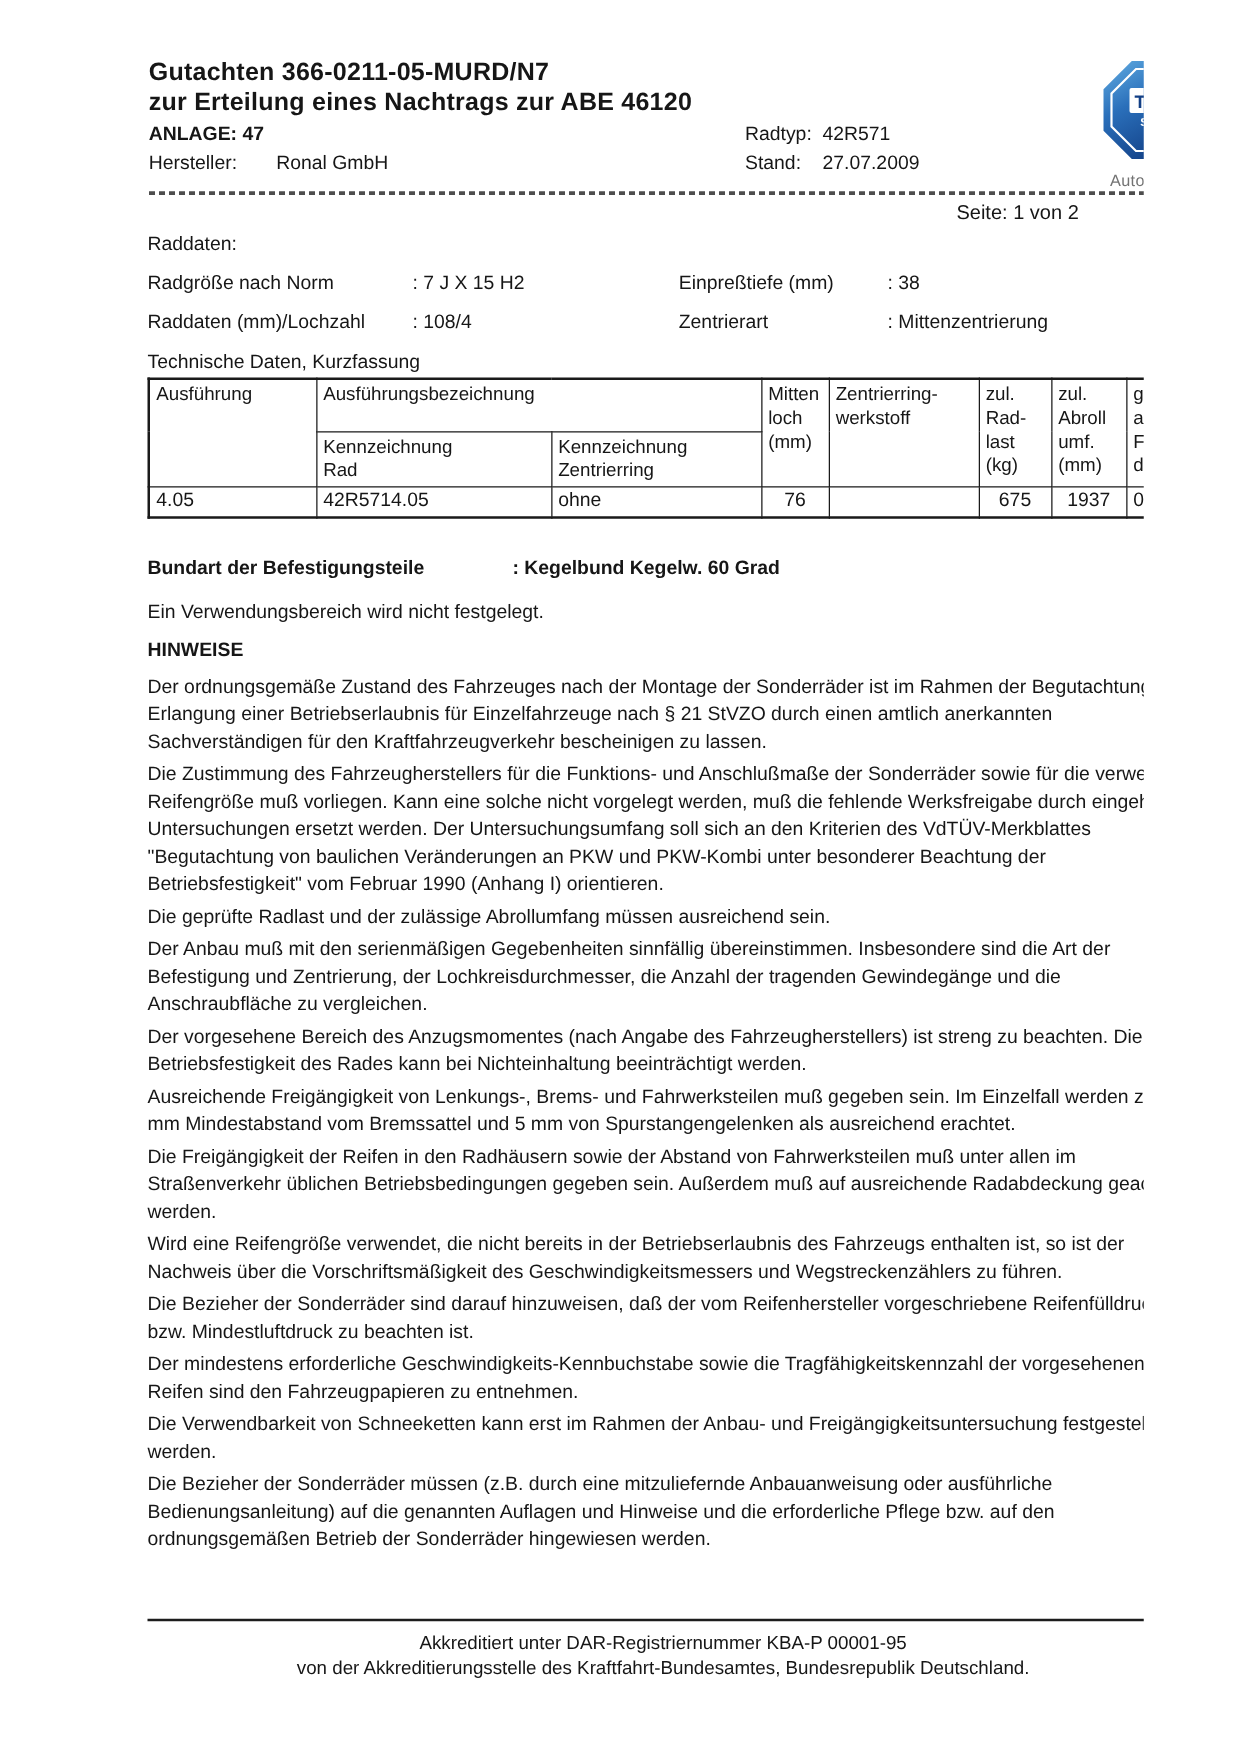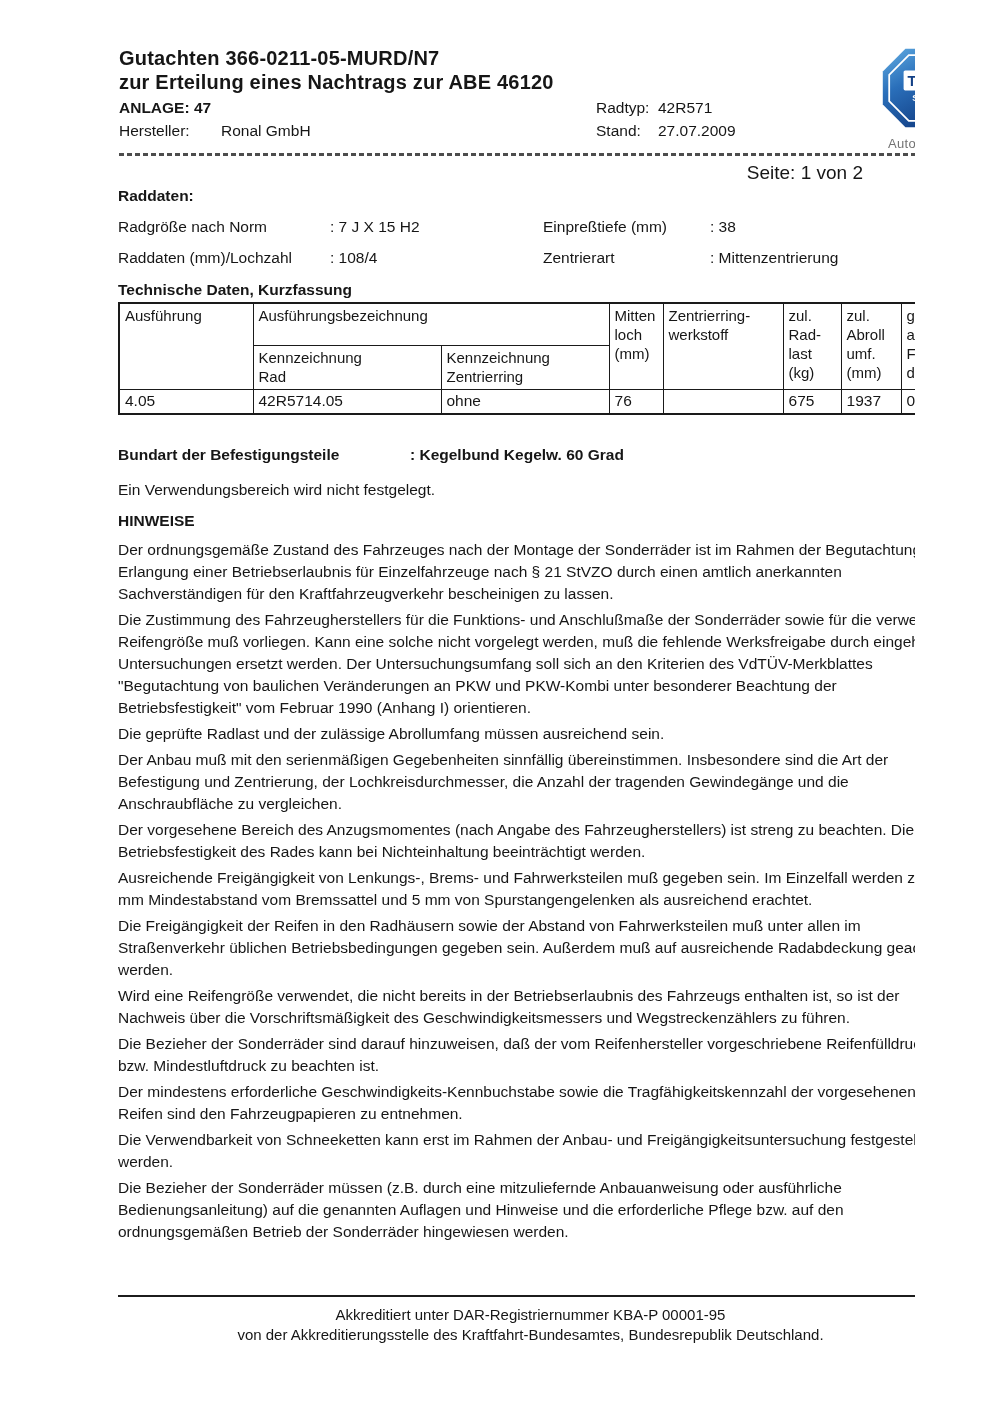--- a/index.html
+++ b/index.html
@@ -20,35 +20,35 @@
   .meta-row { display:grid; grid-template-columns:102px 1fr; margin-top:5px; }
   .meta-right { position:absolute; top:99px; left:596px; font-size:15.5px; }
   .meta-right .meta-row { grid-template-columns:62px 1fr; margin-top:0; }
   .meta-right .meta-row + .meta-row { margin-top:5px; }
   .logo-wrap { position:absolute; top:48px; left:880px; width:84px; text-align:center; }
   .logo-caption { margin-top:4px; font-size:13px; color:#737373; letter-spacing:0.3px; }
   .divider {
     position:absolute; top:153px; left:119px; width:824px; height:3px;
     background: repeating-linear-gradient(90deg,#4d4d4d 0 5px, transparent 5px 8px);
   }
-  .seite { position:absolute; top:162px; right:52px; font-size:19px; }
+  .seite { position:absolute; top:162px; right:52px; font-size:16px; }
   
   .main { position:absolute; top:187px; left:118px; width:842px; }
-  .section-heading { font-size:15.5px; font-weight:bold; }
+  .section-heading { font-size:15.5px; font-weight:normal; }
   .rd-row { display:grid; grid-template-columns:212px 213px 167px 1fr; margin-top:13px; font-size:15.5px; }
   .tech-heading { margin-top:14px; }
   table.tech { width:842px; margin-top:3px; border-collapse:collapse; table-layout:fixed; border:2px solid #1a1a1a; }
   table.tech th, table.tech td { border:1.5px solid #1a1a1a; }
   table.tech th {
     font-weight:normal; text-align:left; vertical-align:top;
     padding:2px 5px 3px 5px; white-space:pre-line;
     font-size:15px; line-height:19px;
   }
   table.tech td { padding:2px 5px; font-size:15.5px; height:25px; vertical-align:middle; }
-  table.tech td.num { text-align:left; }
+  table.tech td.num { text-align:center; }
   .bundart-row { display:grid; grid-template-columns:292px 1fr; margin-top:31px; font-size:15.5px;font-weight:bold; }
   .verwendung { margin-top:17px; font-size:15.5px; }
   .hinweise-heading { margin-top:13px; font-size:15.5px; font-weight:bold; }
   .hinweise { margin-top:9px; }
   .hinweise p { font-size:15.5px; line-height:22px; margin:0 0 4px 0; }
   
   .footer {
     position:absolute; top:1295px; left:118px; width:825px;
     border-top:2px solid #1c1c1c; padding-top:8px;
     text-align:center; font-size:15px; line-height:20px;

